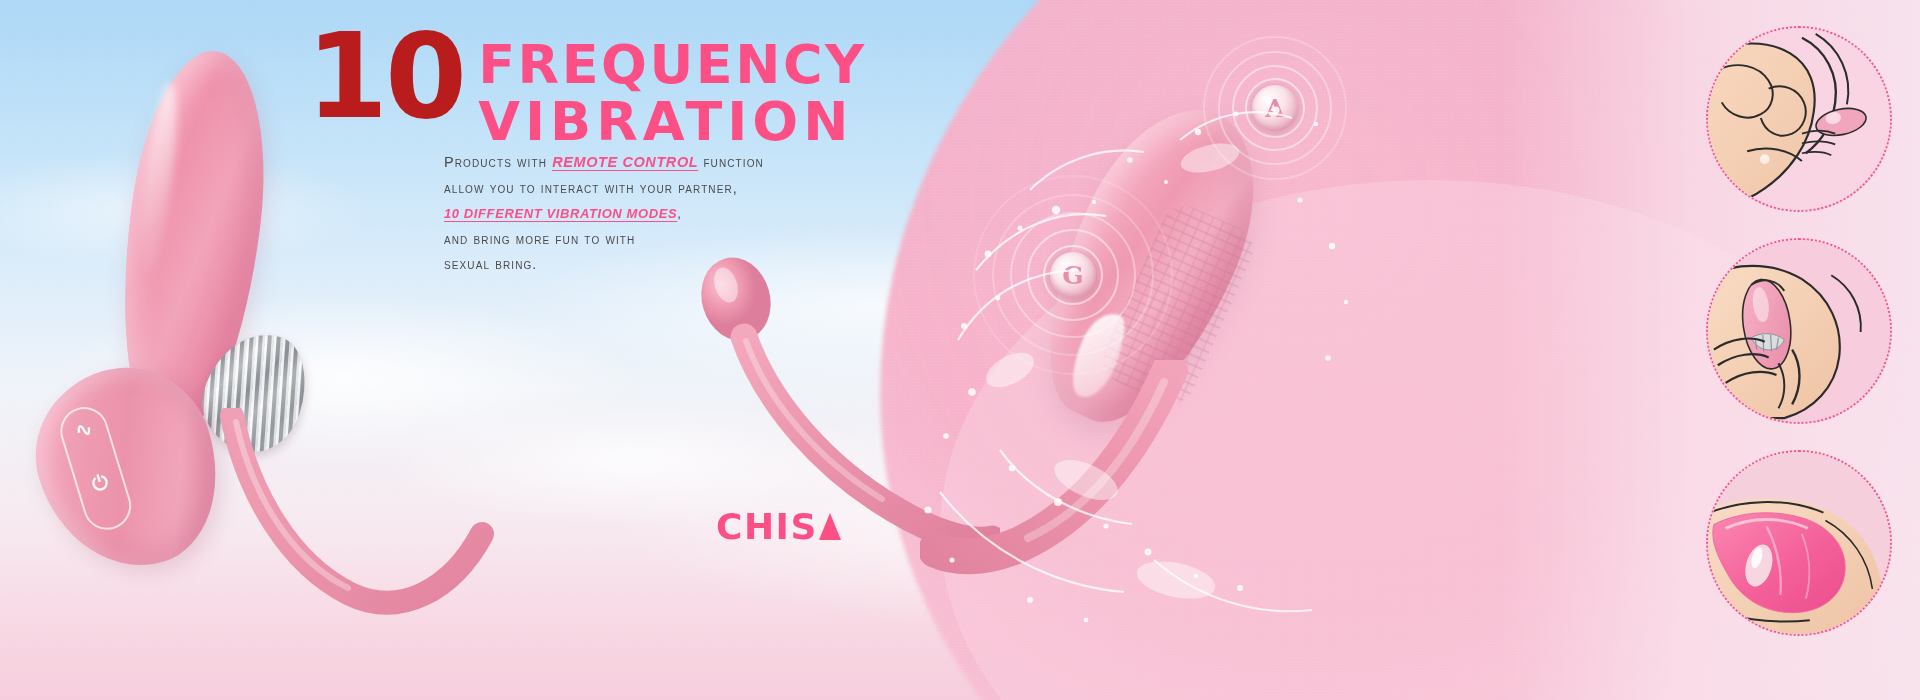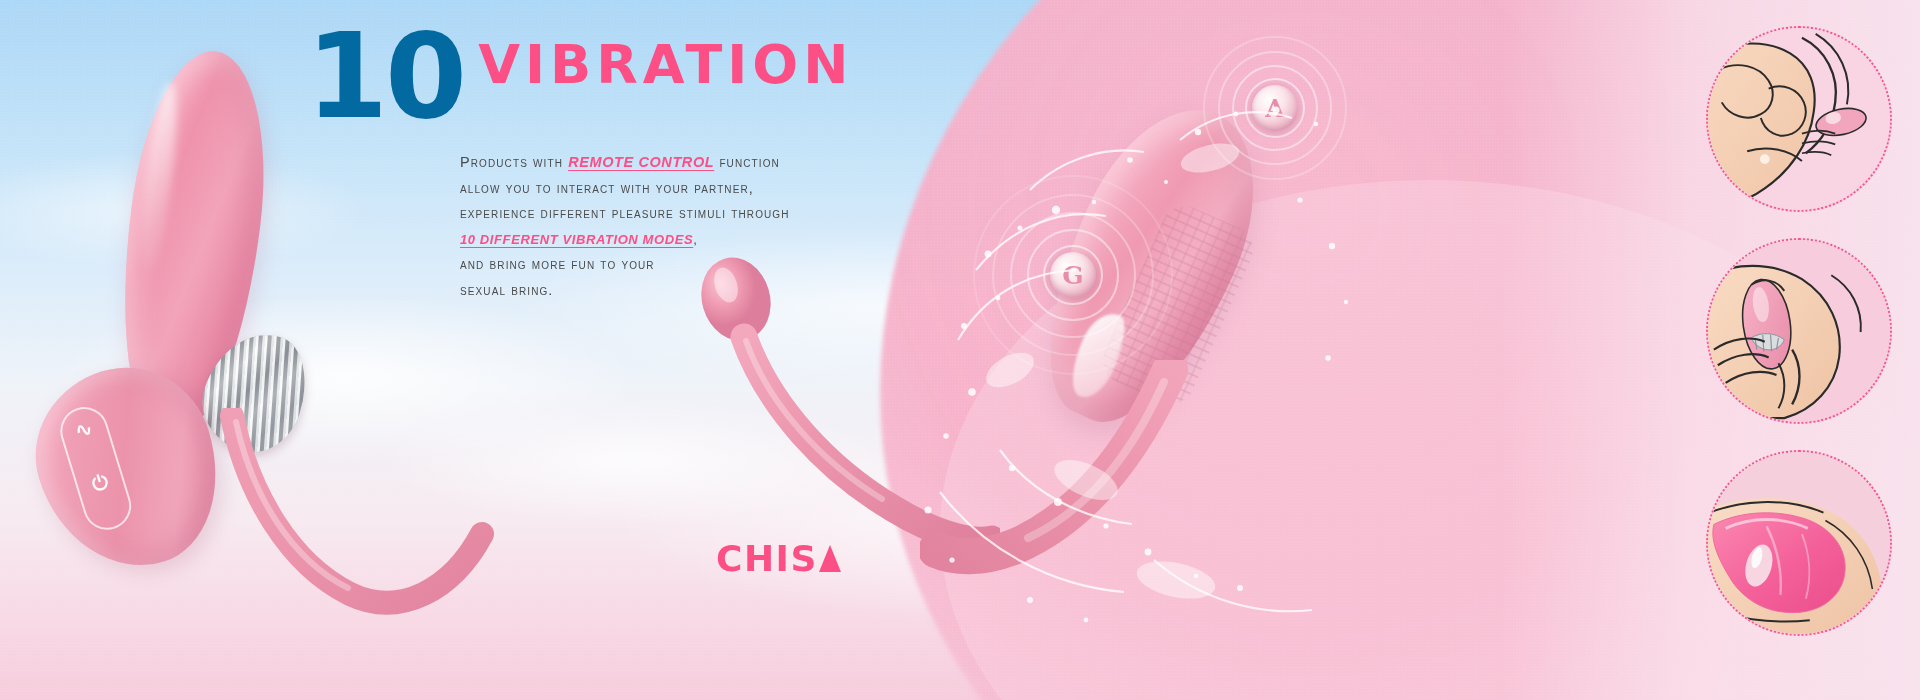--- a/index.html
+++ b/index.html
@@ -66,38 +66,37 @@
     opacity:0.55;
   }
 
   
   .headline {
     position:absolute; left:306px; top:22px;
     display:flex; align-items:flex-start;
   }
   .hl-ten {
     font-size:118px; font-weight:700; line-height:0.92;
-    color:#0369a1; letter-spacing:-3px;
+    color:#b91c1c; letter-spacing:-3px;
     font-family:"DejaVu Sans", sans-serif;
   }
   .hl-words {
     margin-left:14px; padding-top:14px;
   }
   .hl-line {
     font-size:54px; font-weight:700; line-height:1.06;
     color:#fb4f86; letter-spacing:2.5px;
     font-family:"DejaVu Sans", sans-serif;
   }
   .hl-line.second { letter-spacing:5px; }
 
   
   .paragraph {
     position:absolute; left:444px; top:150px;
     width:440px;
-    margin-left:16px;
   }
   .p-line {
     font-size:14.5px;
     line-height:25.5px;
     color:#4a4a4a;
     letter-spacing:1.1px;
     font-variant:small-caps;
     font-family:"Liberation Sans", sans-serif;
     white-space:nowrap;
   }
@@ -108,21 +107,21 @@
     text-decoration:underline;
     text-underline-offset:3px;
     font-variant:small-caps;
     letter-spacing:0.6px;
   }
   .p-line.modes { font-size:13px; }
 
   
   .logo {
     position:absolute; left:716px; top:506px;
-    display:flex; align-items:center;margin-top:32px;
+    display:flex; align-items:center;
   }
   .logo-text {
     font-size:36px; font-weight:700; color:#fb4f86;
     letter-spacing:1.5px;
     font-family:"DejaVu Sans", sans-serif;
   }
   .logo-a {
     position:relative; width:22px; height:27px; margin-left:1px;
   }
   .logo-a::before {
@@ -437,30 +436,30 @@
       <ellipse cx="130" cy="330" rx="26" ry="14" transform="rotate(-28 130 330)"></ellipse>
       <ellipse cx="206" cy="440" rx="34" ry="16" transform="rotate(24 206 440)"></ellipse>
       <ellipse cx="330" cy="118" rx="30" ry="13" transform="rotate(-14 330 118)"></ellipse>
       <ellipse cx="296" cy="540" rx="40" ry="17" transform="rotate(12 296 540)"></ellipse>
     </g>
   </svg>
 
   <div class="headline">
     <div class="hl-ten">10</div>
     <div class="hl-words">
+      <div class="hl-line">FREQUENCY</div>
       <div class="hl-line second">VIBRATION</div>
     </div>
   </div>
 
   <div class="paragraph">
     <div class="p-line"><span>Products with </span><span class="p-em">REMOTE CONTROL</span><span> function</span></div>
     <div class="p-line">allow you to interact with your partner,</div>
-    <div class="p-line">experience different pleasure stimuli through</div>
     <div class="p-line modes"><span class="p-em">10 DIFFERENT VIBRATION MODES</span><span>,</span></div>
-    <div class="p-line">and bring more fun to your</div>
+    <div class="p-line">and bring more fun to with</div>
     <div class="p-line">sexual bring.</div>
   </div>
 
   <div class="logo">
     <span class="logo-text">CHIS</span>
     <span class="logo-a"></span>
   </div>
 
   <div class="circles">
 

